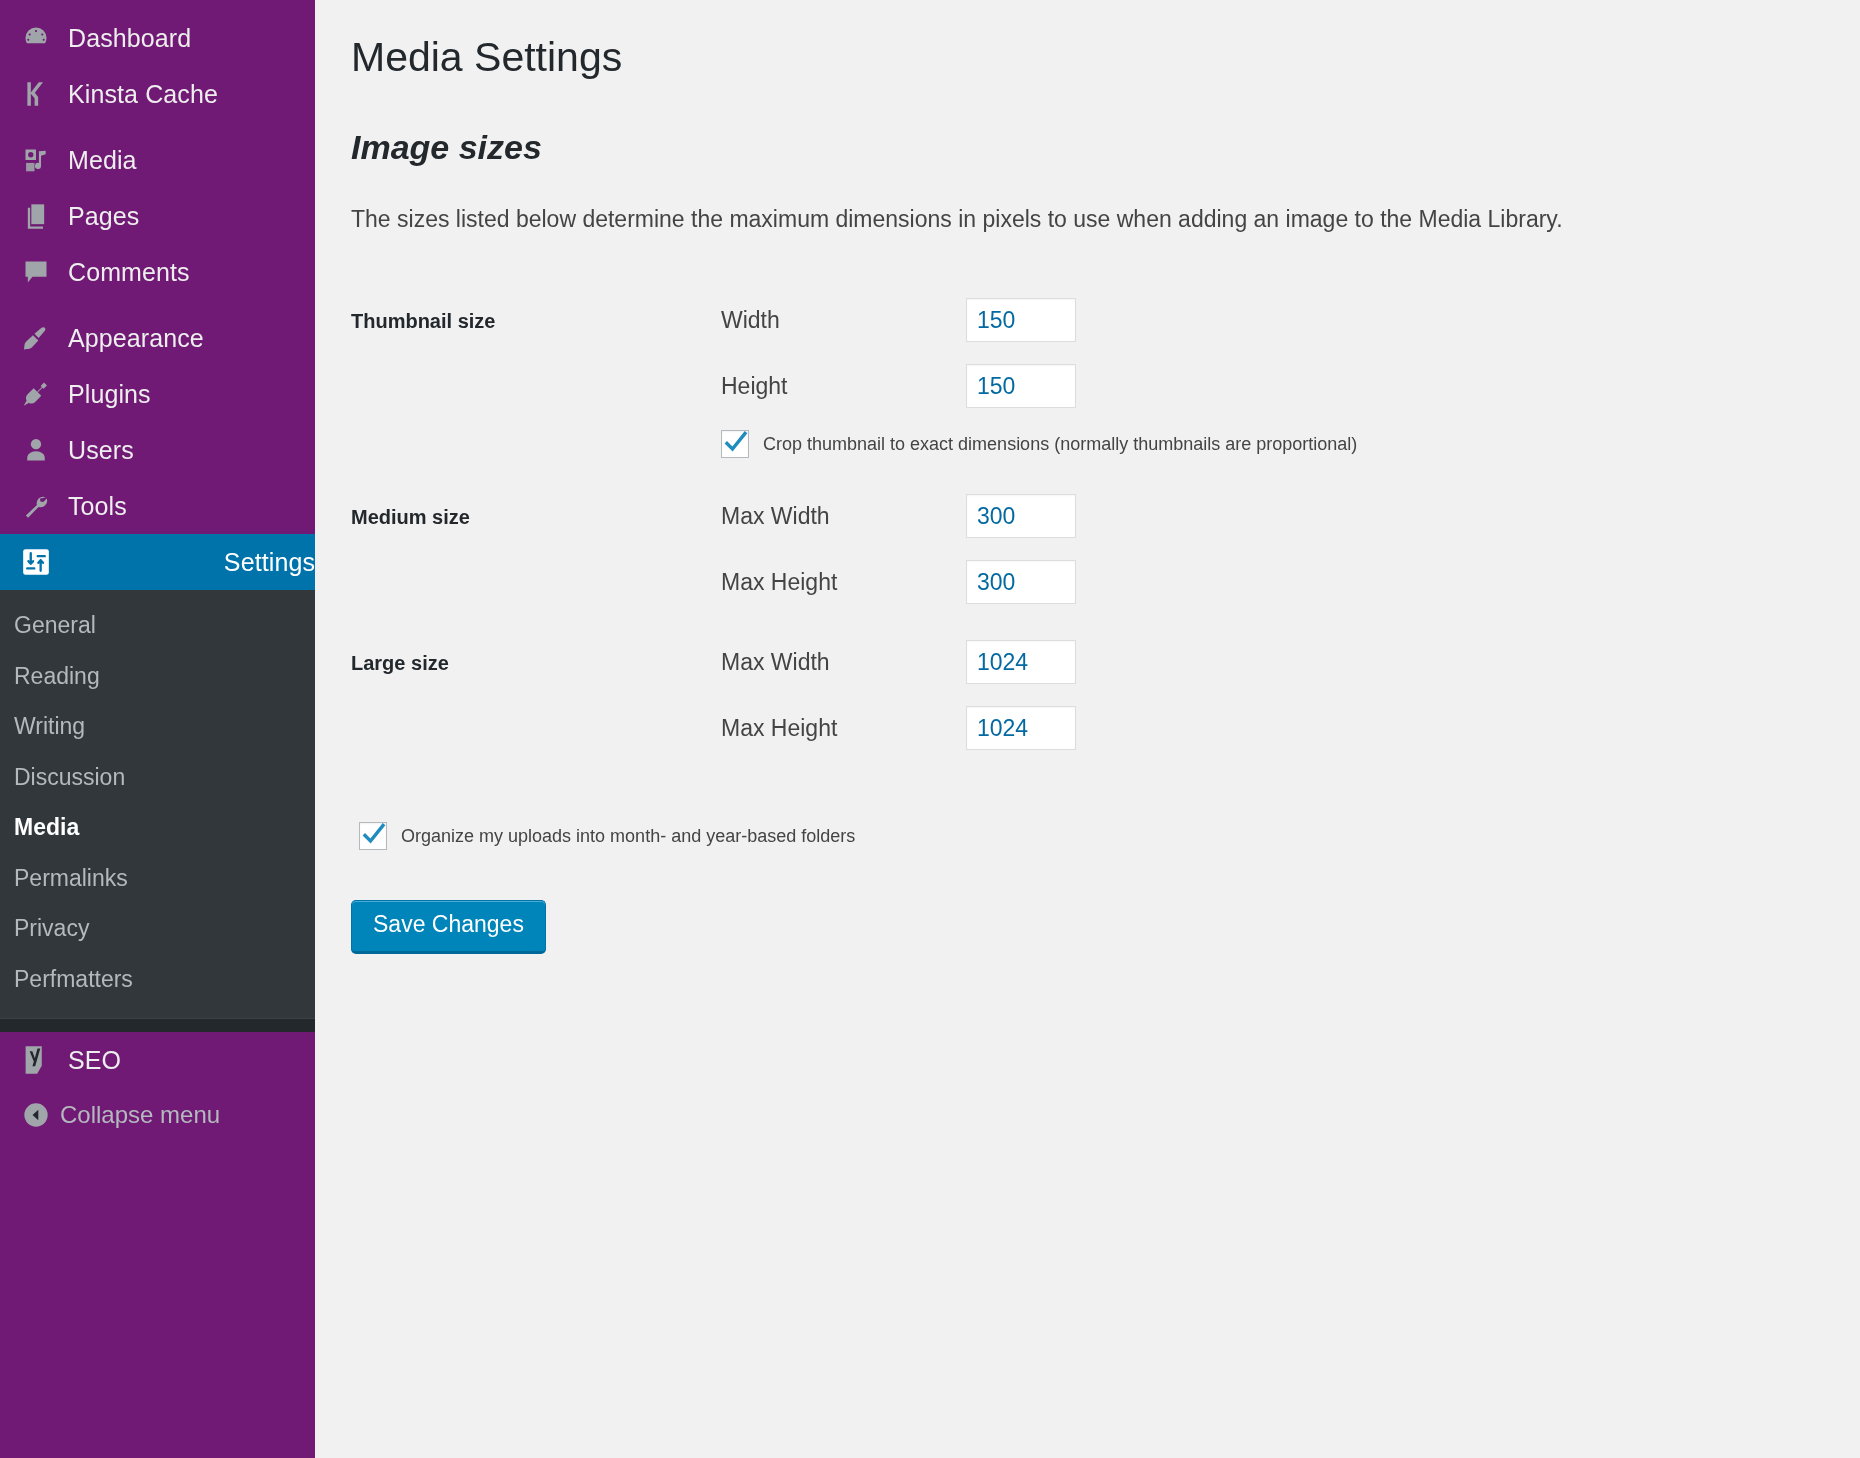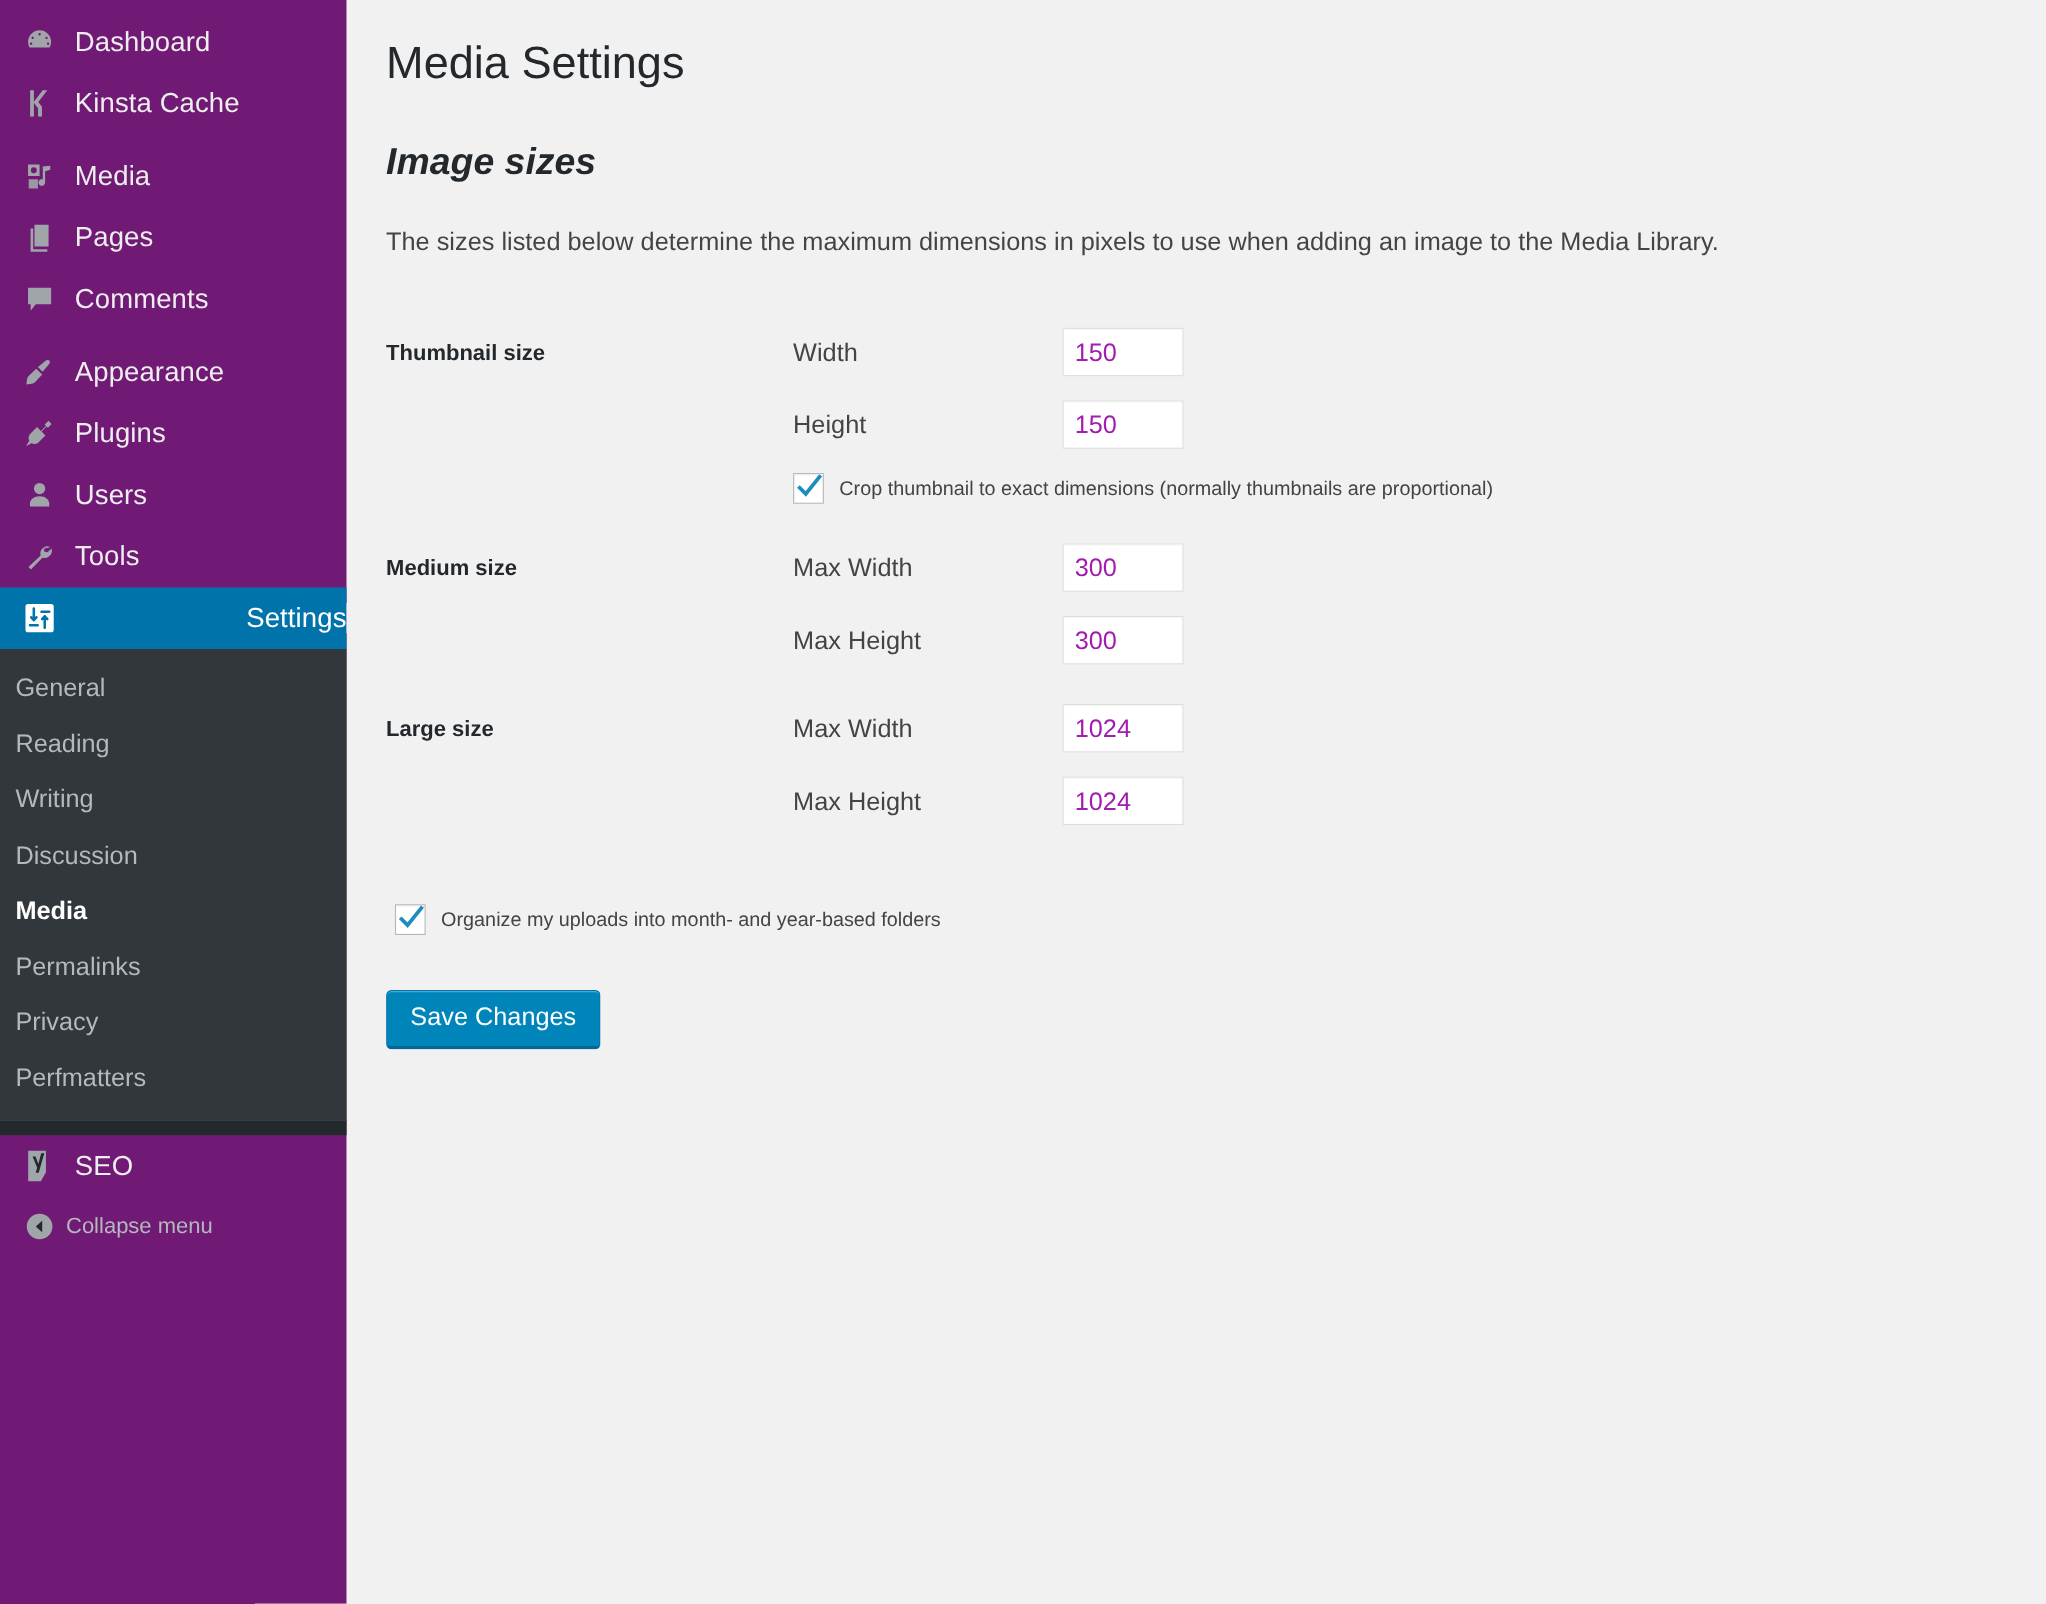--- a/index.html
+++ b/index.html
@@ -75,21 +75,21 @@
 
   .sidebar-bottom-sep {
     height: 14px;
     background: #23282d;
     border-top: 1px solid #3c4146;
   }
 
   .collapse-item {
     display: flex; align-items: center;
     height: 54px; padding-left: 12px;
-    font-size: 20px; color: #b4b9be; cursor: pointer;
+    font-size: 24px; color: #b4b9be; cursor: pointer;
   }
   .collapse-item .mi-icon { width: 48px; flex: 0 0 48px; display:flex; align-items:center; justify-content:center; }
 
   
   .main {
     flex: 1 1 auto;
     background: #f1f1f1;
     padding: 22px 30px 0 36px;
     overflow: hidden;
   }
@@ -146,21 +146,21 @@
     color: #444;
     width: 245px;
     flex: 0 0 245px;
     line-height: 1.2;
   }
   input.num {
     width: 110px;
     height: 44px;
     font-size: 23px;
     font-family: "Liberation Sans", sans-serif;
-    color: #a21caf;
+    color: #0369a1;
     background: #fff;
     border: 1px solid #ddd;
     box-shadow: 0 1px 2px rgba(0,0,0,.04) inset;
     border-radius: 0;
     padding: 2px 10px;
     outline: none;
   }
 
   .check-row {
     display: flex;

